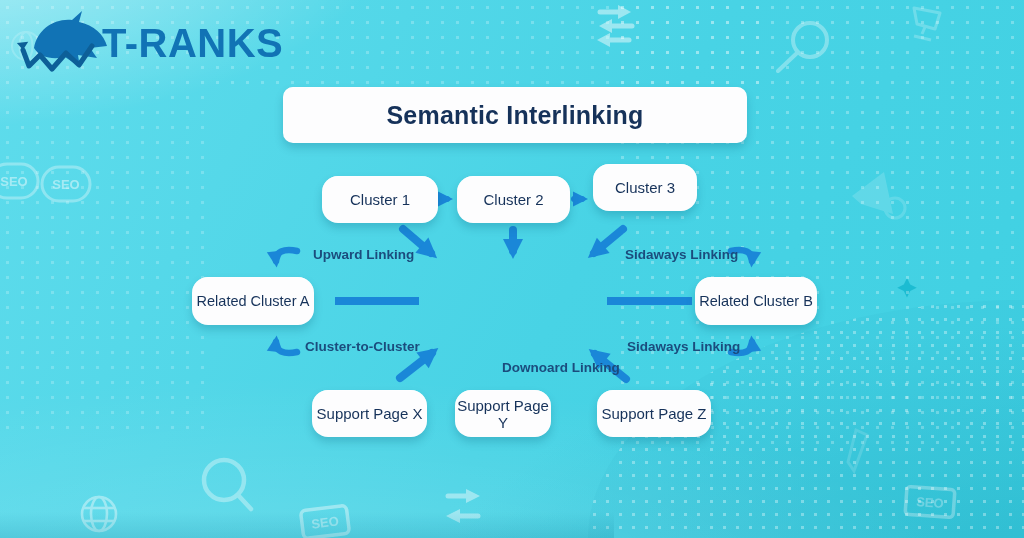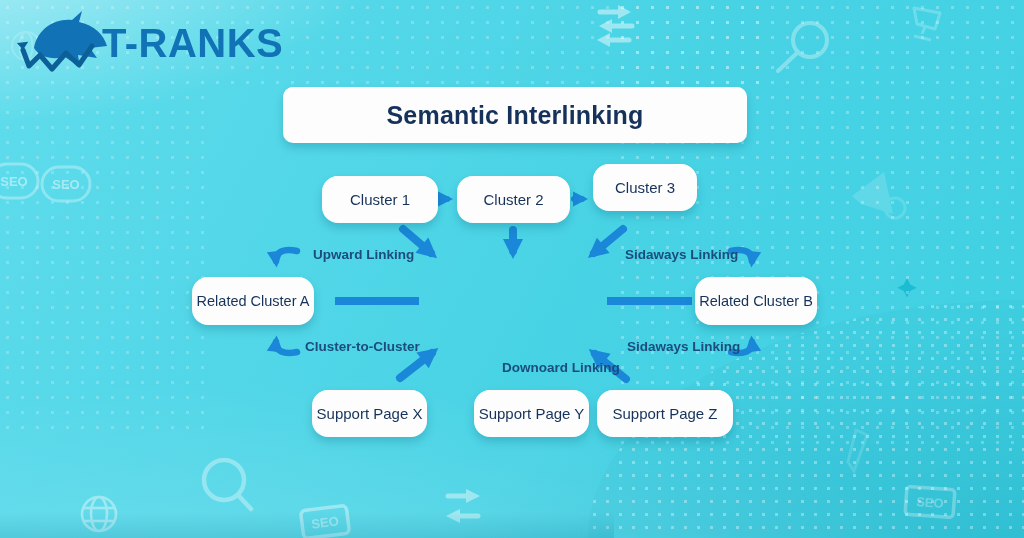--- a/index.html
+++ b/index.html
@@ -44,22 +44,22 @@
   }
   .title-box{left:283px;top:87px;width:464px;height:56px;font-size:25px;font-weight:800;border-radius:10px;letter-spacing:.2px;text-align:center;}
   .pillar{left:423px;top:264px;width:180px;height:79px;font-size:28px;font-weight:800;border-radius:12px;}
   .small{font-size:15px;}
   .cluster-1{left:322px;top:176px;width:116px;height:47px;}
   .cluster-2{left:457px;top:176px;width:113px;height:47px;}
   .cluster-3{left:593px;top:164px;width:104px;height:47px;}
   .related-a{left:192px;top:277px;width:122px;height:48px;font-size:14.5px;}
   .related-b{left:695px;top:277px;width:122px;height:48px;font-size:14.5px;}
   .support-x{left:312px;top:390px;width:115px;height:47px;}
-  .support-y{left:455px;top:390px;width:115px;height:47px;margin-left:19px;}
-  .support-z{left:597px;top:390px;width:136px;height:47px;}
+  .support-y{left:455px;top:390px;width:96px;height:47px;}
+  .support-z{left:597px;top:390px;width:114px;height:47px;}
   .edge-label{
     position:absolute;font-size:13.5px;font-weight:700;white-space:nowrap;
     color:var(--label-text,#1b4c7d);
     text-align:right;
   }
   .lbl-upward{left:313px;top:247px;}
   .lbl-sideways-top{left:625px;top:247px;}
   .lbl-c2c{left:305px;top:339px;}
   .lbl-sideways-bottom{left:627px;top:339px;}
   .lbl-downward{left:460px;top:360px;margin-left:42px;}

